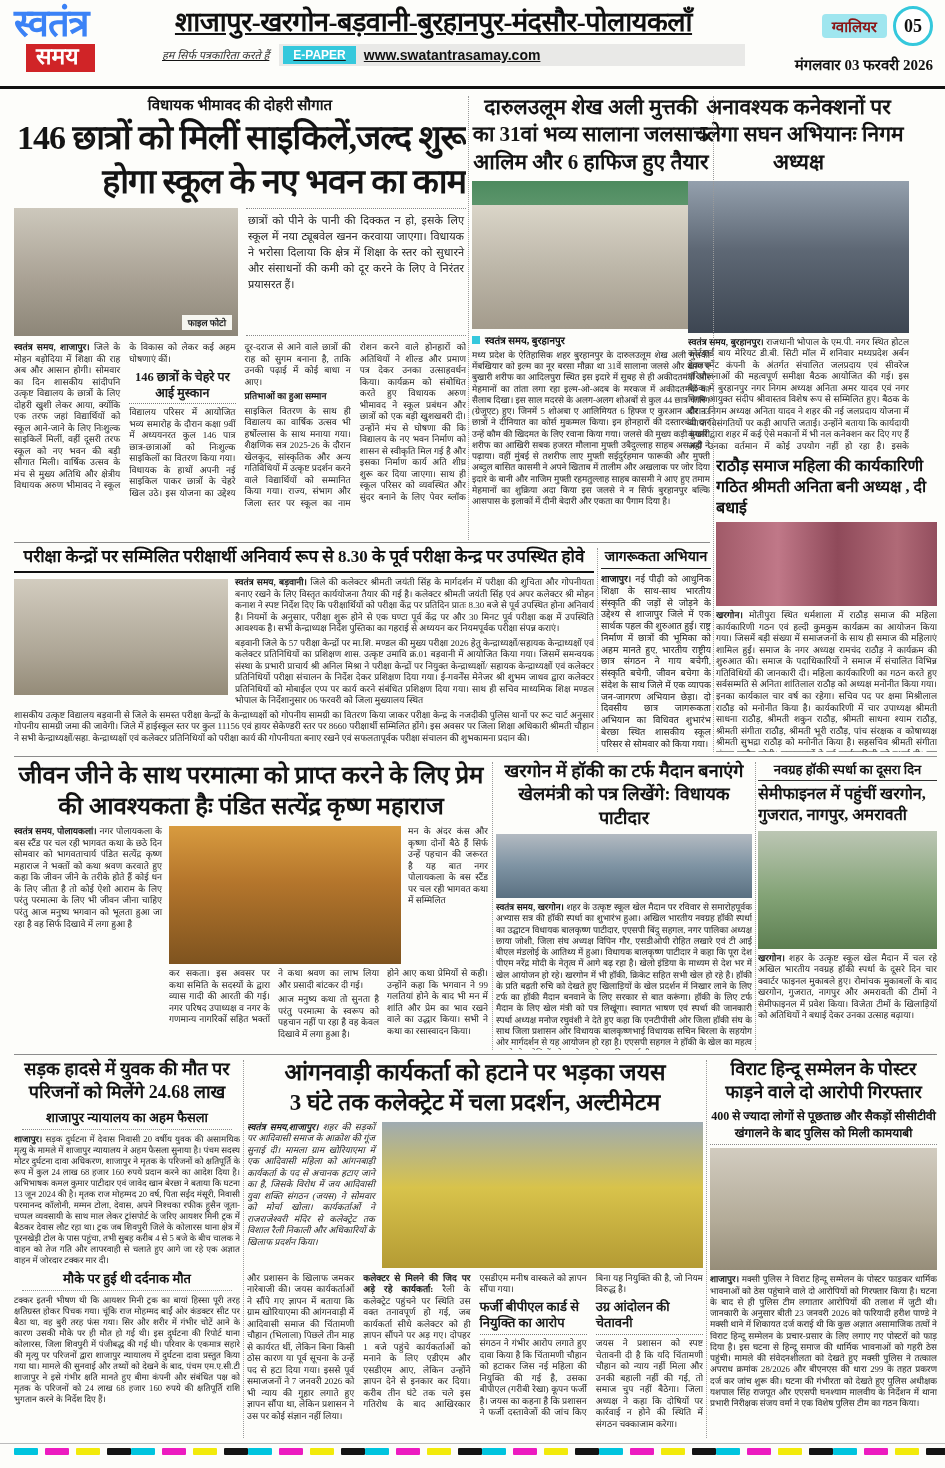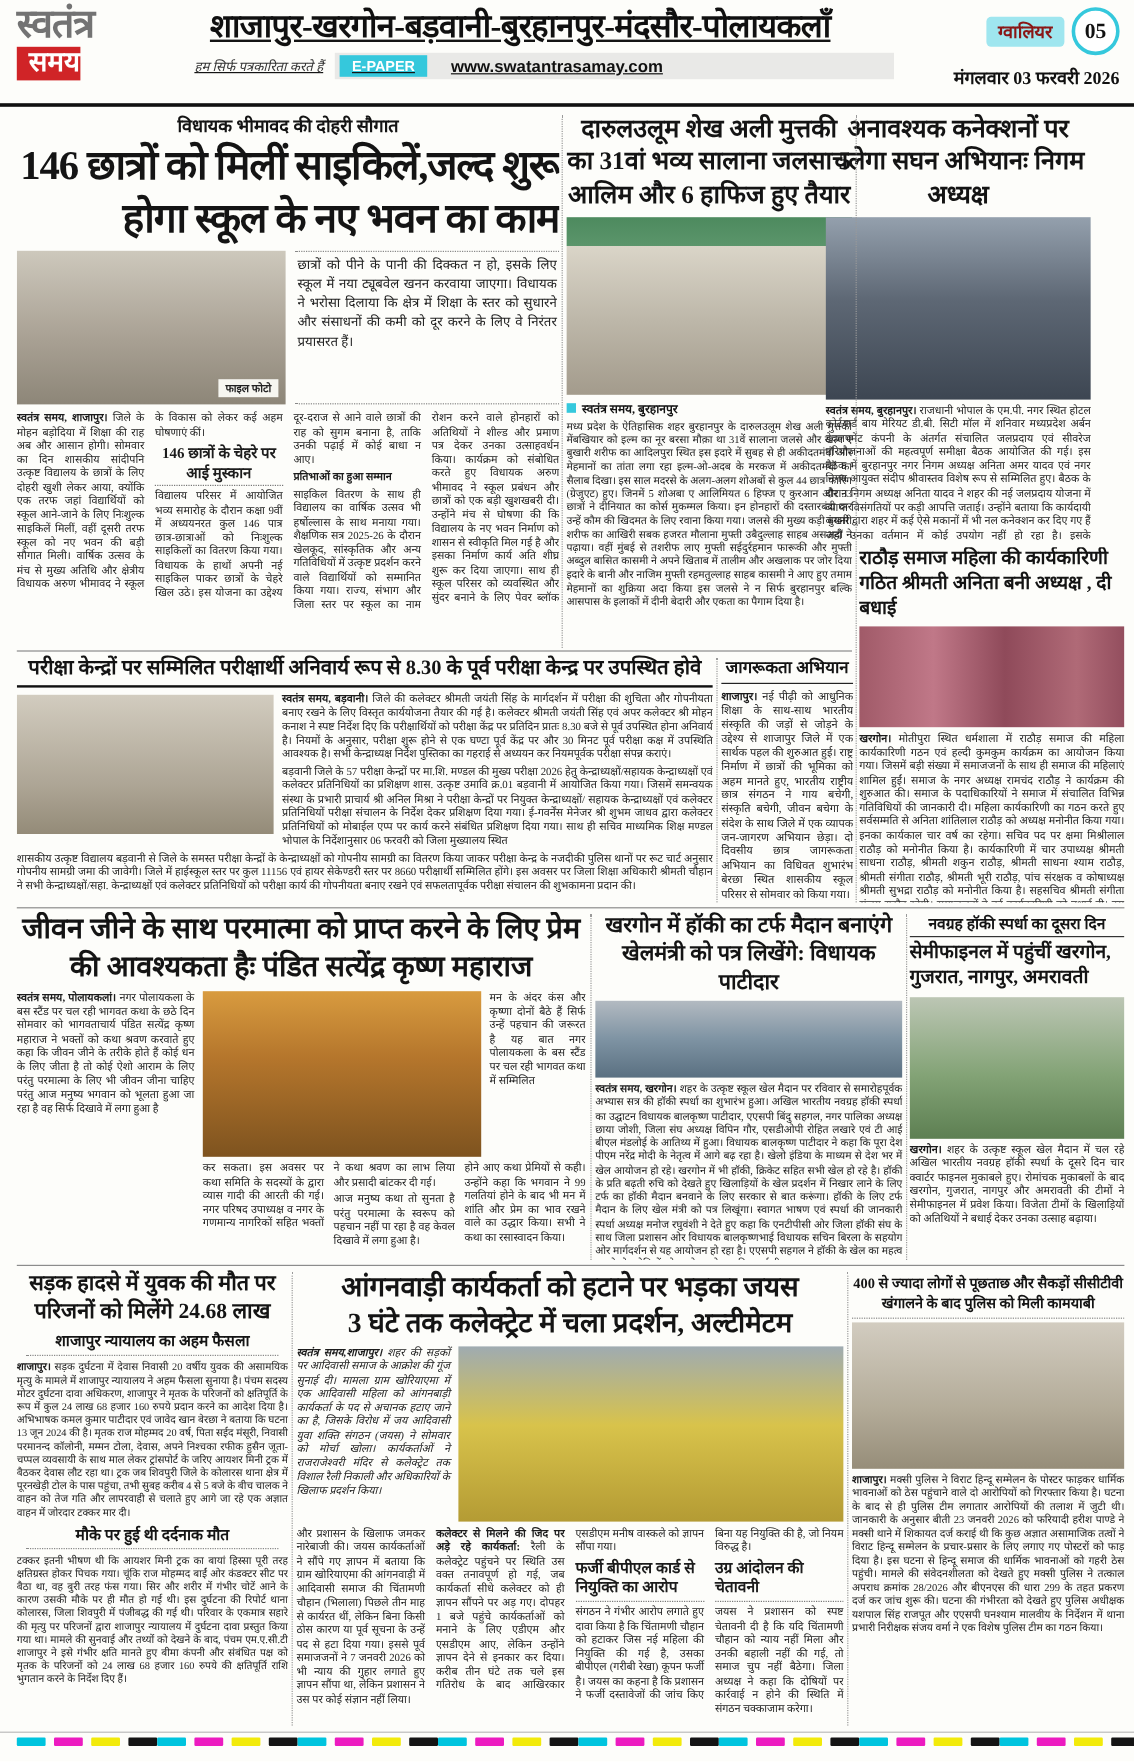--- a/index.html
+++ b/index.html
@@ -2,31 +2,31 @@
 <html lang="hi"><head>
 <meta charset="utf-8">
 <style>
   html,body{margin:0;padding:0;background:#ffffff;}
   .page{position:relative;width:945px;height:1468px;background:#fdfdfa;overflow:hidden;
         font-family:"Liberation Serif", serif;color:#141414;}
   
   .hdr{position:absolute;left:0;top:0;width:945px;height:86px;border-bottom:3px solid #111;
        display:flex;align-items:stretch;}
   .logo{width:108px;padding:4px 0 0 14px;}
-  .logo .l1{font-size:33px;font-weight:bold;letter-spacing:-1px;color:#737373;line-height:1.05;}
+  .logo .l1{font-size:38px;font-weight:bold;letter-spacing:-1px;color:#3b82f6;line-height:1.05;}
   .logo .l2{display:inline-block;background:#d02427;color:#fff;font-size:23px;font-weight:bold;
-            padding:0 0 2px 10px;line-height:1.15;}
+            padding:0 16px 2px 10px;line-height:1.15;margin-left:12px;}
   .hmid{flex:1;display:flex;flex-direction:column;justify-content:flex-start;padding-top:8px;text-decoration:underline;}
   .cities{font-size:27px;font-weight:bold;text-align:center;letter-spacing:-0.5px;line-height:1.1;color:#101010;}
   .subrow{display:flex;align-items:center;margin-top:6px;gap:10px;}
   .tagline{font-size:11px;font-style:italic;color:#333;white-space:nowrap;padding-left:40px;}
   .urlbar{flex:1;background:#e9e9e7;display:flex;align-items:center;height:22px;gap:8px;padding-left:4px;}
   .epaper{background:#35c8dc;color:#fff;font-family:"Liberation Sans",sans-serif;
           font-weight:bold;font-size:12px;padding:2px 10px;}
-  .url{font-family:"Liberation Sans",sans-serif;font-weight:bold;font-size:14px;color:#111;margin-left:12px;}
+  .url{font-family:"Liberation Sans",sans-serif;font-weight:bold;font-size:14px;color:#111;}
   .hright{width:182px;padding:6px 12px 0 6px;text-align:right;}
   .edrow{display:flex;align-items:center;justify-content:flex-end;gap:6px;}
   .edpill{background:#9fe6ef;color:#8a1616;font-weight:bold;font-size:15px;padding:2px 10px;border-radius:4px;}
   .pgnum{width:34px;height:34px;border-radius:50%;background:#fff;border:3px solid #35c8dc;
          font-weight:bold;font-size:18px;display:flex;align-items:center;justify-content:center;color:#111;}
   .dateline{margin-top:8px;font-size:15px;font-weight:bold;color:#111;white-space:nowrap;}
   
   .art{position:absolute;overflow:hidden;}
   .kicker{font-size:15px;font-weight:bold;text-align:center;margin:0 0 2px 0;}
   .hl-xl{font-size:34px;font-weight:bold;text-align:right;line-height:1.28;letter-spacing:-1px;margin:0;}
@@ -243,20 +243,21 @@
       <p><b class="bd">कलेक्टर से मिलने की जिद पर अड़े रहे कार्यकर्ता:</b>
          <span>रैली के कलेक्ट्रेट पहुंचने पर स्थिति उस वक्त तनावपूर्ण हो गई, जब कार्यकर्ता सीधे कलेक्टर को ही ज्ञापन सौंपने पर अड़ गए। दोपहर 1 बजे पहुंचे कार्यकर्ताओं को मनाने के लिए एडीएम और एसडीएम आए, लेकिन उन्होंने ज्ञापन देने से इनकार कर दिया। करीब तीन घंटे तक चले इस गतिरोध के बाद आखिरकार एसडीएम मनीष वास्कले को ज्ञापन सौंपा गया।</span></p>
       <div class="mini-head">फर्जी बीपीएल कार्ड से नियुक्ति का आरोप</div>
       <p>संगठन ने गंभीर आरोप लगाते हुए दावा किया है कि चिंतामणी चौहान को हटाकर जिस नई महिला की नियुक्ति की गई है, उसका बीपीएल (गरीबी रेखा) कूपन फर्जी है। जयस का कहना है कि प्रशासन ने फर्जी दस्तावेजों की जांच किए बिना यह नियुक्ति की है, जो नियम विरुद्ध है।</p>
       <div class="mini-head">उग्र आंदोलन की चेतावनी</div>
       <p>जयस ने प्रशासन को स्पष्ट चेतावनी दी है कि यदि चिंतामणी चौहान को न्याय नहीं मिला और उनकी बहाली नहीं की गई, तो समाज चुप नहीं बैठेगा। जिला अध्यक्ष ने कहा कि दोषियों पर कार्रवाई न होने की स्थिति में संगठन चक्काजाम करेगा।</p>
     </div>
   </div>
 
   <div class="art" style="left:710px;top:1058px;width:227px;height:382px;">
+    <h2 class="hl-m">विराट हिन्दू सम्मेलन के पोस्टर फाड़ने वाले दो आरोपी गिरफ्तार</h2>
     <div class="sub-2l ruled">400 से ज्यादा लोगों से पूछताछ और सैकड़ों सीसीटीवी खंगालने के बाद पुलिस को मिली कामयाबी</div>
     <div class="photo ph-police" style="width:227px;height:122px;"></div>
     <div class="bodytxt" style="margin-top:4px;font-size:8.8px;">
       <p><b class="bd">शाजापुर।</b>
          <span>मक्सी पुलिस ने विराट हिन्दू सम्मेलन के पोस्टर फाड़कर धार्मिक भावनाओं को ठेस पहुंचाने वाले दो आरोपियों को गिरफ्तार किया है। घटना के बाद से ही पुलिस टीम लगातार आरोपियों की तलाश में जुटी थी। जानकारी के अनुसार बीती 23 जनवरी 2026 को फरियादी हरीश पाण्डे ने मक्सी थाने में शिकायत दर्ज कराई थी कि कुछ अज्ञात असामाजिक तत्वों ने विराट हिन्दू सम्मेलन के प्रचार-प्रसार के लिए लगाए गए पोस्टरों को फाड़ दिया है। इस घटना से हिन्दू समाज की धार्मिक भावनाओं को गहरी ठेस पहुंची। मामले की संवेदनशीलता को देखते हुए मक्सी पुलिस ने तत्काल अपराध क्रमांक 28/2026 और बीएनएस की धारा 299 के तहत प्रकरण दर्ज कर जांच शुरू की। घटना की गंभीरता को देखते हुए पुलिस अधीक्षक यशपाल सिंह राजपूत और एएसपी घनश्याम मालवीय के निर्देशन में थाना प्रभारी निरीक्षक संजय वर्मा ने एक विशेष पुलिस टीम का गठन किया।</span></p>
     </div>
   </div>
 
   <div class="vline" style="left:468px;top:96px;height:444px;"></div>
   <div class="vline" style="left:713px;top:96px;height:656px;"></div>

